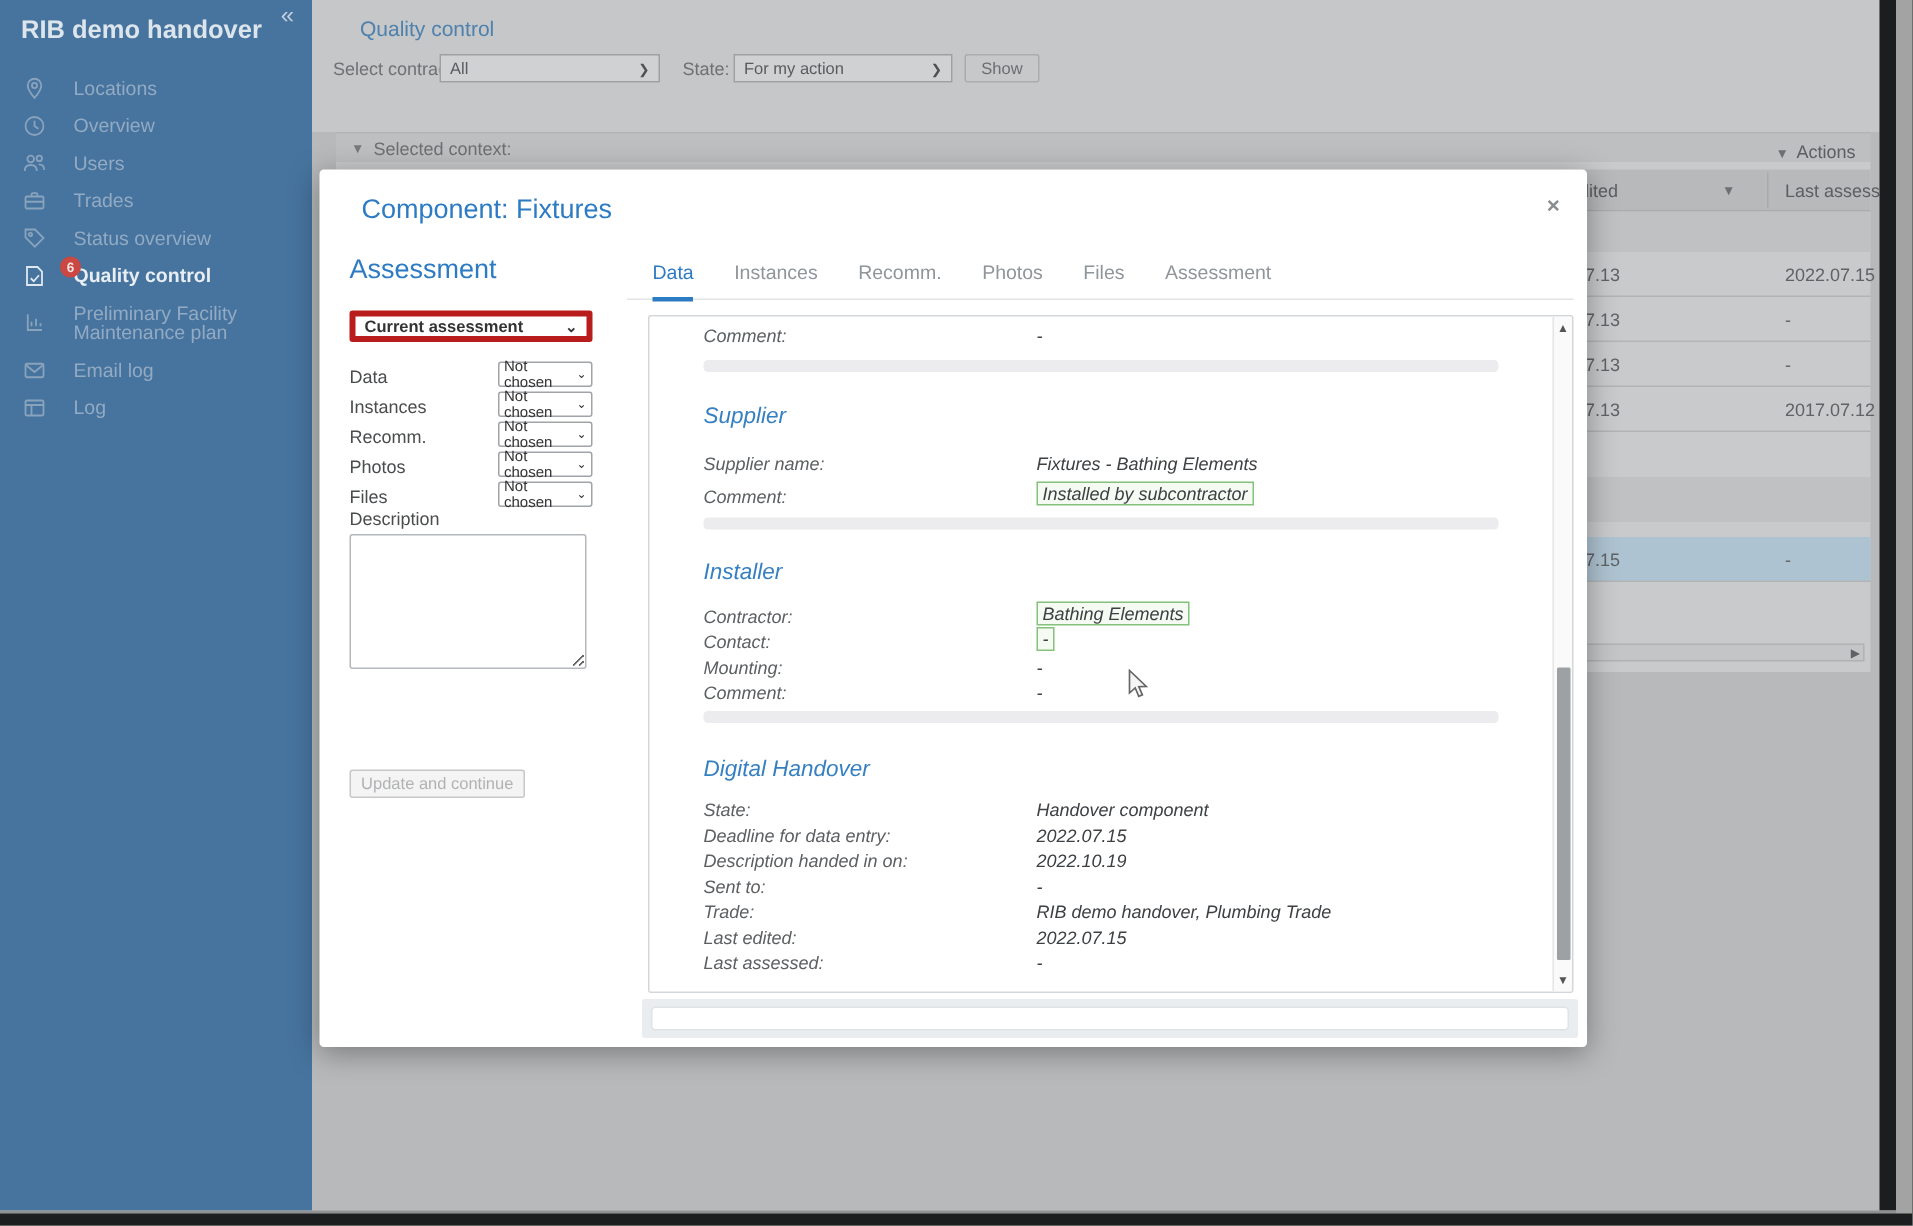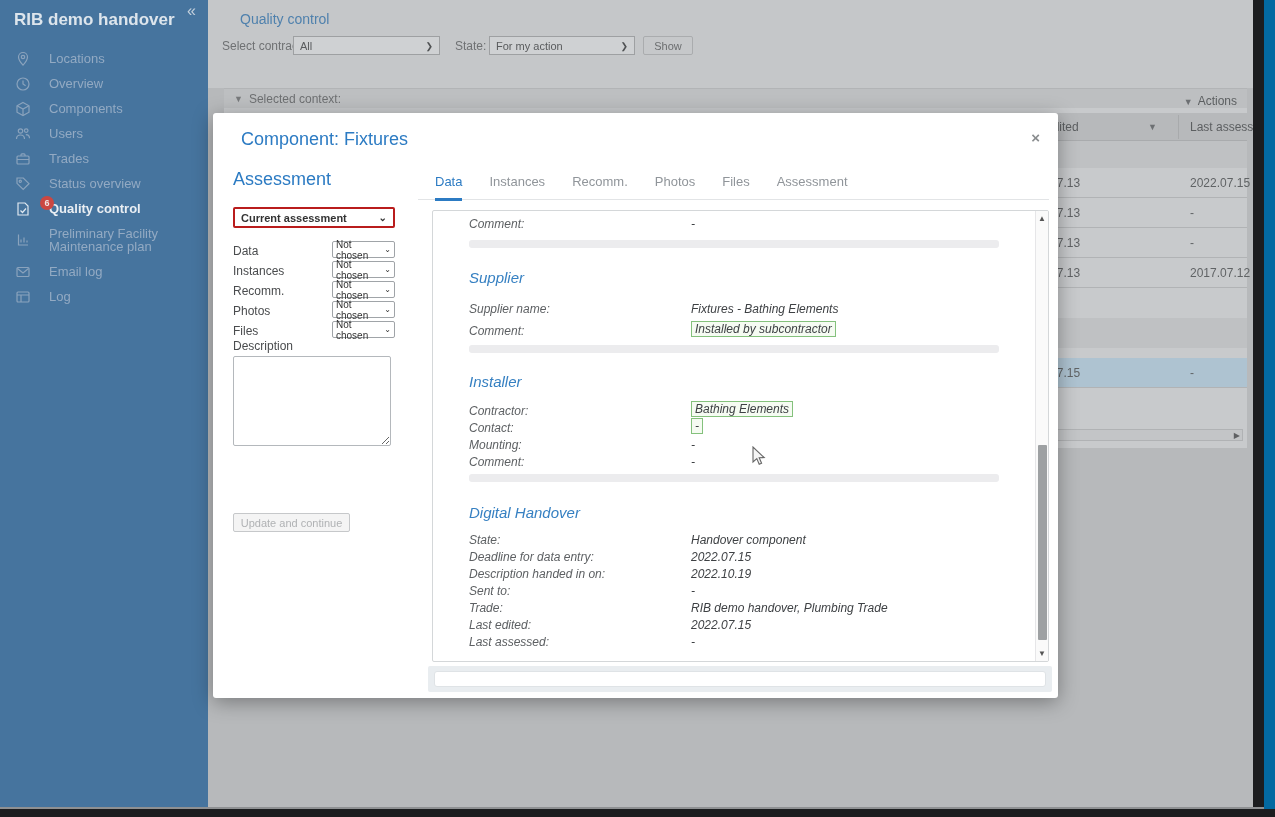--- a/index.html
+++ b/index.html
@@ -1,17 +1,17 @@
 <!DOCTYPE html>
 <html><head>
 <meta charset="utf-8">
 <style>
   * { box-sizing: border-box; margin: 0; padding: 0; }
   body { background: #000; font-family: "Liberation Sans", sans-serif; }
-  #stage { position: relative; width: 1275px; height: 817px; background: #0369a1; overflow: hidden; }
+  #stage { position: relative; width: 1275px; height: 817px; background: #a3a3a3; overflow: hidden; }
   #app { position: absolute; left: 0; top: 0; width: 1264px; height: 809px; background: #b7b9bb; overflow: hidden; border-bottom: 2px solid #8e9092; }
 
   
   #sidebar { position: absolute; left: 0; top: 0; width: 208px; height: 100%; background: #46749e; }
   .sb-title { position: absolute; left: 14px; top: 10px; font-size: 17px; font-weight: bold; color: #dde5ec; }
   .sb-collapse { position: absolute; right: 12px; top: 2px; font-size: 16px; color: #c3d0dc; cursor: pointer; }
   .sb-list { position: absolute; left: 0; top: 46px; width: 100%; list-style: none; }
   .sb-item { position: relative; height: 25px; padding-left: 49px; display: flex; align-items: center; font-size: 13px; color: #93aac3; cursor: pointer; }
   .sb-item.two-line { height: 38px; line-height: 13px; }
   .sb-item .ic { position: absolute; left: 15px; top: 50%; margin-top: -8px; width: 16px; height: 16px; color: #8aa3bd; }
@@ -47,21 +47,21 @@
   .hscroll { position: absolute; left: 4px; right: 4px; top: 321px; height: 12px; background: #c3c5c7; border: 1px solid #b0b2b4; }
   .hscroll .arr { position: absolute; right: 2px; top: 0; font-size: 8px; color: #5f6163; line-height: 11px; }
 
   
   #modal { position: absolute; left: 213px; top: 113px; width: 845px; height: 585px; background: #fff; border-radius: 3px; box-shadow: 0 4px 20px rgba(0,0,0,0.35); }
   .m-title { position: absolute; left: 28px; top: 16px; font-size: 18px; color: #2c7bc3; }
   .m-close { position: absolute; right: 18px; top: 16px; font-size: 15px; font-weight: bold; color: #8a8d8f; cursor: pointer; }
 
   
   .a-head { position: absolute; left: 20px; top: 56px; font-size: 18px; color: #2c7bc3; }
-  .a-select { position: absolute; left: 20px; top: 94px; width: 162px; height: 21px; background: #fff; border: 2px solid #b91c1c; border-radius: 2px; font-size: 11px; font-weight: bold; color: #333; display: flex; align-items: center; padding: 0 6px; cursor: pointer; }
+  .a-select { position: absolute; left: 20px; top: 94px; width: 162px; height: 21px; background: #fff; border: 4px solid #b91c1c; border-radius: 2px; font-size: 11px; font-weight: bold; color: #333; display: flex; align-items: center; padding: 0 6px; cursor: pointer; }
   .a-select .chev { margin-left: auto; font-size: 10px; color: #333; }
   .crit-row { position: absolute; left: 20px; width: 162px; height: 20px; }
   .crit-row .cl { position: absolute; left: 0; top: 3px; font-size: 12px; color: #4a4c4e; }
   .mini-select { position: absolute; right: 0; top: 0; width: 63px; height: 17px; background: #fff; border: 1px solid #a0a4a8; border-radius: 2px; font-size: 10px; color: #333; display: flex; align-items: center; padding: 0 3px; cursor: pointer; }
   .mini-select .chev { margin-left: auto; font-size: 8px; color: #333; }
   .desc-lbl { position: absolute; left: 20px; top: 226px; font-size: 12px; color: #4a4c4e; }
   .desc-area { position: absolute; left: 20px; top: 243px; width: 158px; height: 90px; border: 1px solid #b4b8bc; border-radius: 2px; resize: both; font-family: "Liberation Sans", sans-serif; font-size: 12px; }
   .upd-btn { position: absolute; left: 20px; top: 376px; width: 117px; height: 19px; background: #f4f4f4; border: 1px solid #c6c8ca; border-radius: 2px; font-size: 11px; color: #b0b2b4; display: flex; align-items: center; justify-content: center; margin-top: 24px; }
 
   
@@ -116,29 +116,20 @@
               <svg viewBox="0 0 16 16" fill="none" stroke="currentColor" stroke-width="1.2">
                 <circle cx="8" cy="8" r="6"></circle>
                 <path d="M8 4.5V8l2.6 1.8"></path>
               </svg>
             </span>
           <span>Overview</span>
         </li>
         <li class="sb-item">
           <span class="ic">
               <svg viewBox="0 0 16 16" fill="none" stroke="currentColor" stroke-width="1.2">
-                <path d="M8 1.5l6 3.3v6.4L8 14.5l-6-3.3V4.8z"></path>
-                <path d="M2 4.8L8 8l6-3.2M8 8v6.5"></path>
-              </svg>
-            </span>
-          <span>Components</span>
-        </li>
-        <li class="sb-item">
-          <span class="ic">
-              <svg viewBox="0 0 16 16" fill="none" stroke="currentColor" stroke-width="1.2">
                 <circle cx="5.5" cy="5" r="2.2"></circle>
                 <path d="M1.5 13c0-3 2-4 4-4s4 1 4 4"></path>
                 <circle cx="11.2" cy="4.6" r="1.8"></circle>
                 <path d="M10.8 8.6c2.2 0 3.7 1.2 3.7 3.7"></path>
               </svg>
             </span>
           <span>Users</span>
         </li>
         <li class="sb-item">
           <span class="ic">

